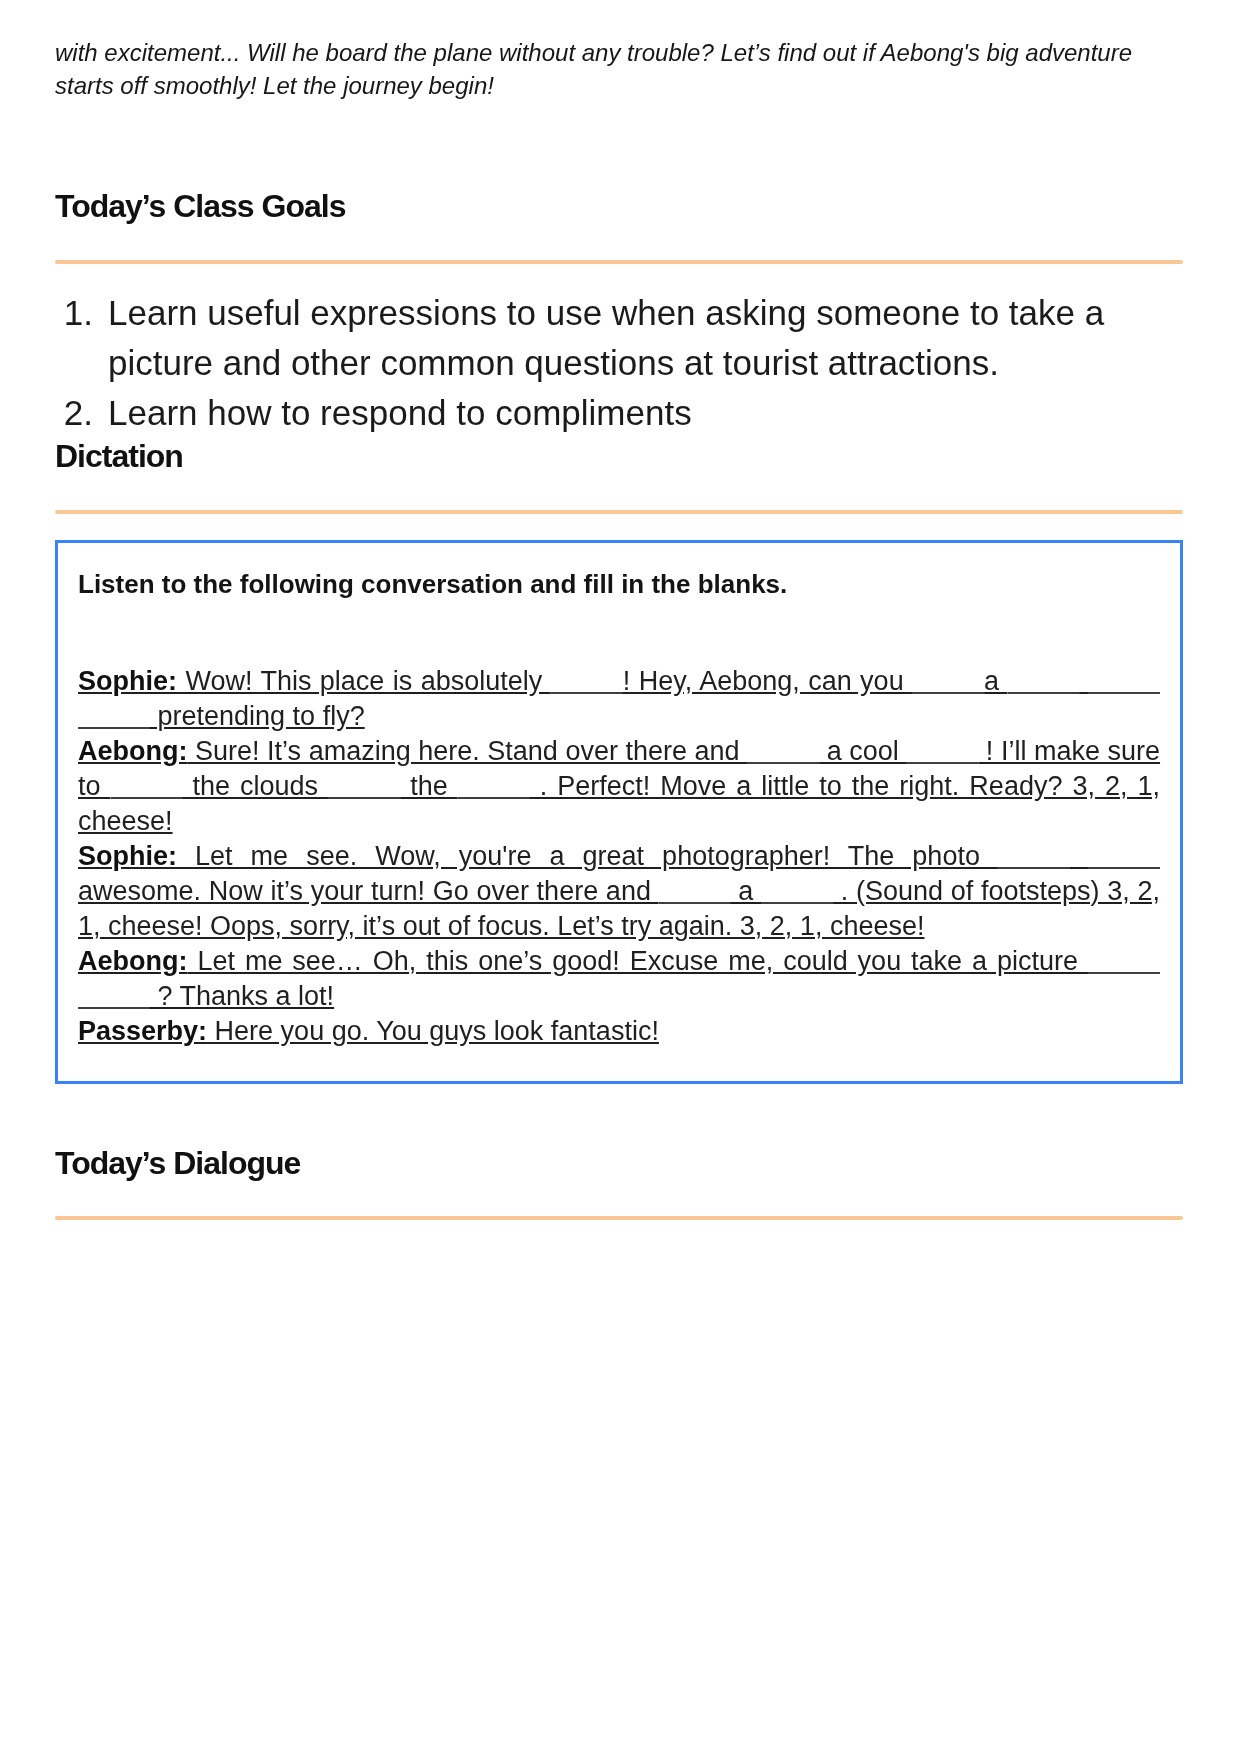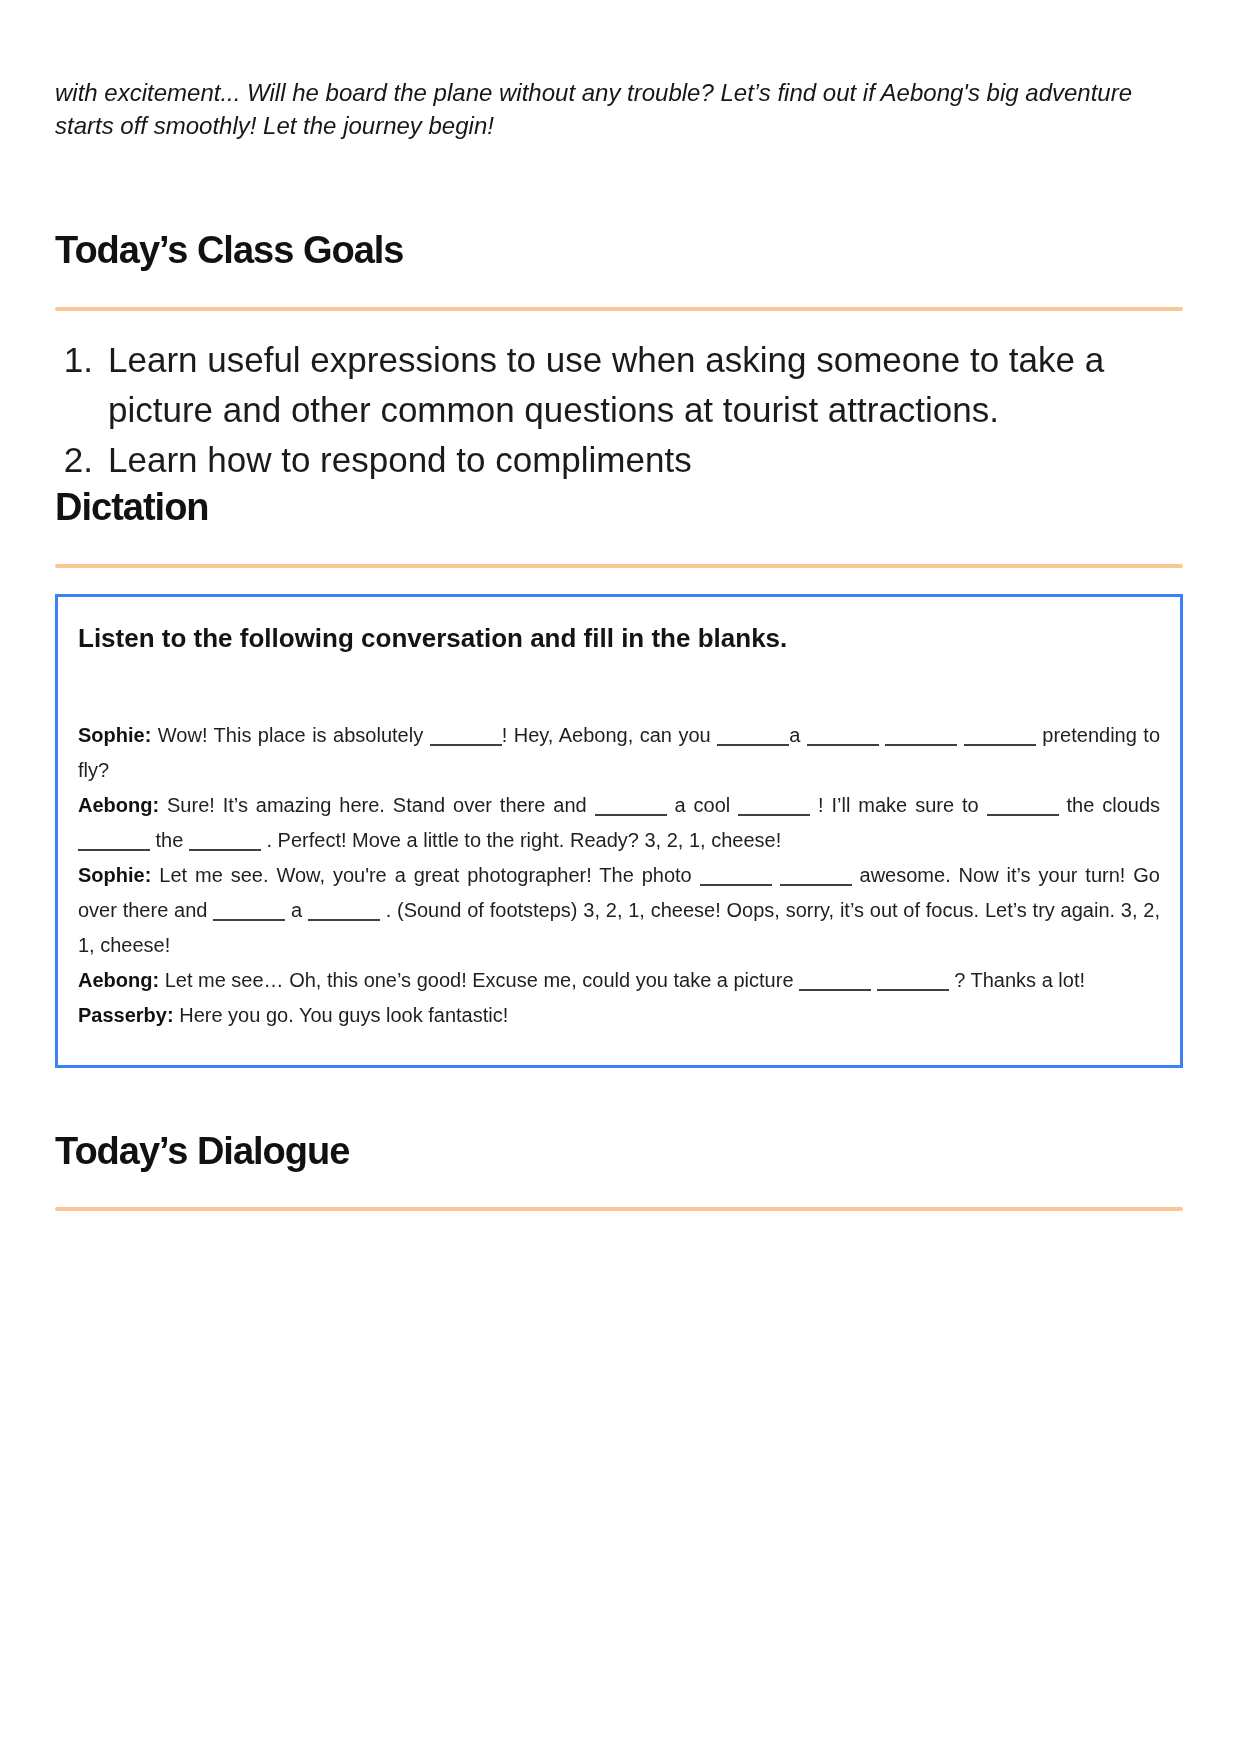--- a/index.html
+++ b/index.html
@@ -8,30 +8,30 @@
     height: 1754px;
     background: #ffffff;
     color: #1b1b1b;
     font-family: "Liberation Sans", sans-serif;
     overflow: hidden;
   }
   .page { padding: 0 58px 0 55px; box-sizing: border-box; }
 
   .intro {
     margin: 0;
-    padding-top: 76px;
+    padding-top: 36px;
     font-style: italic;
     font-size: 24px;
     line-height: 33px;
     color: #171717;
   }
 
   h1 {
     margin: 0;
-    font-size: 38px;
+    font-size: 32px;
     line-height: 1.18;
     font-weight: 700;
     letter-spacing: -1px;
     color: #111111;
   }
   .goals-h { margin-top: 86px; }
   .dict-h  { }
   .td-h    { margin-top: 61px; }
 
   .rule {
@@ -63,24 +63,25 @@
   .instruction {
     margin: 0;
     font-weight: 700;
     font-size: 26px;
     line-height: 35px;
     color: #141414;
   }
   .dialogue { margin-top: 62px; }
   .dlg {
     margin: 0;
-    font-size: 20px;
+    font-size: 27px;
     line-height: 35px;
     text-align: justify;
     color: #1f1f1f;
+    text-decoration: underline;
   }
   .dlg strong { font-weight: 700; color: #111111; }
 
   .blank {
     display: inline-block;
     width: 72px;
     height: 2px;
     background: #3f3f3f;
     vertical-align: -4px;
   }

